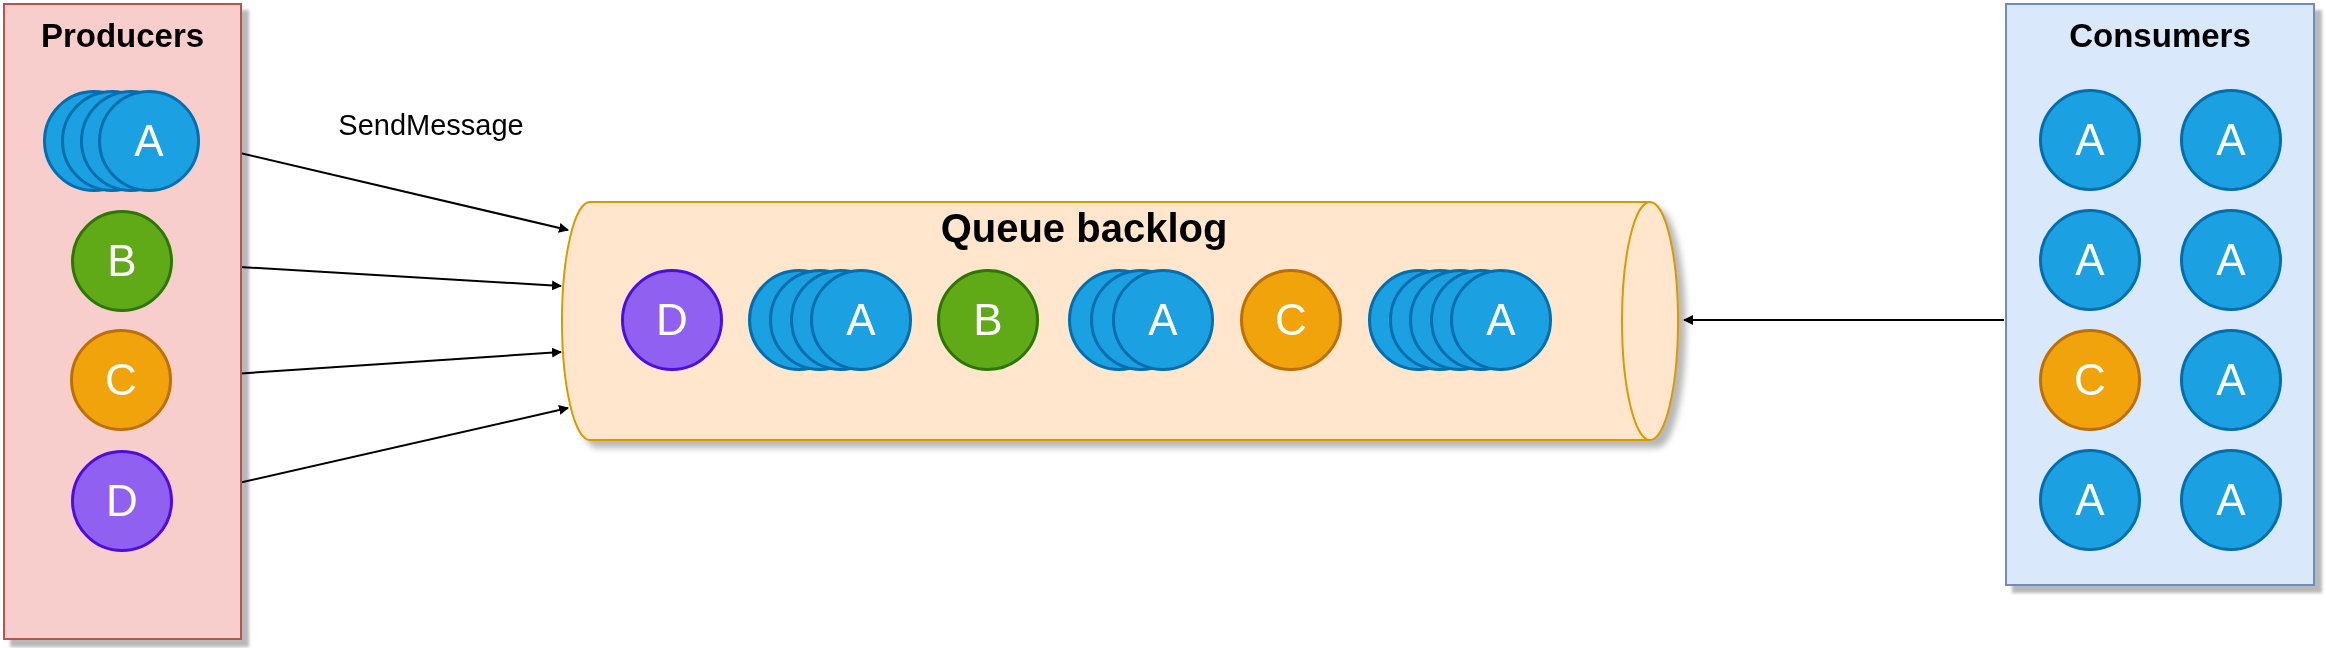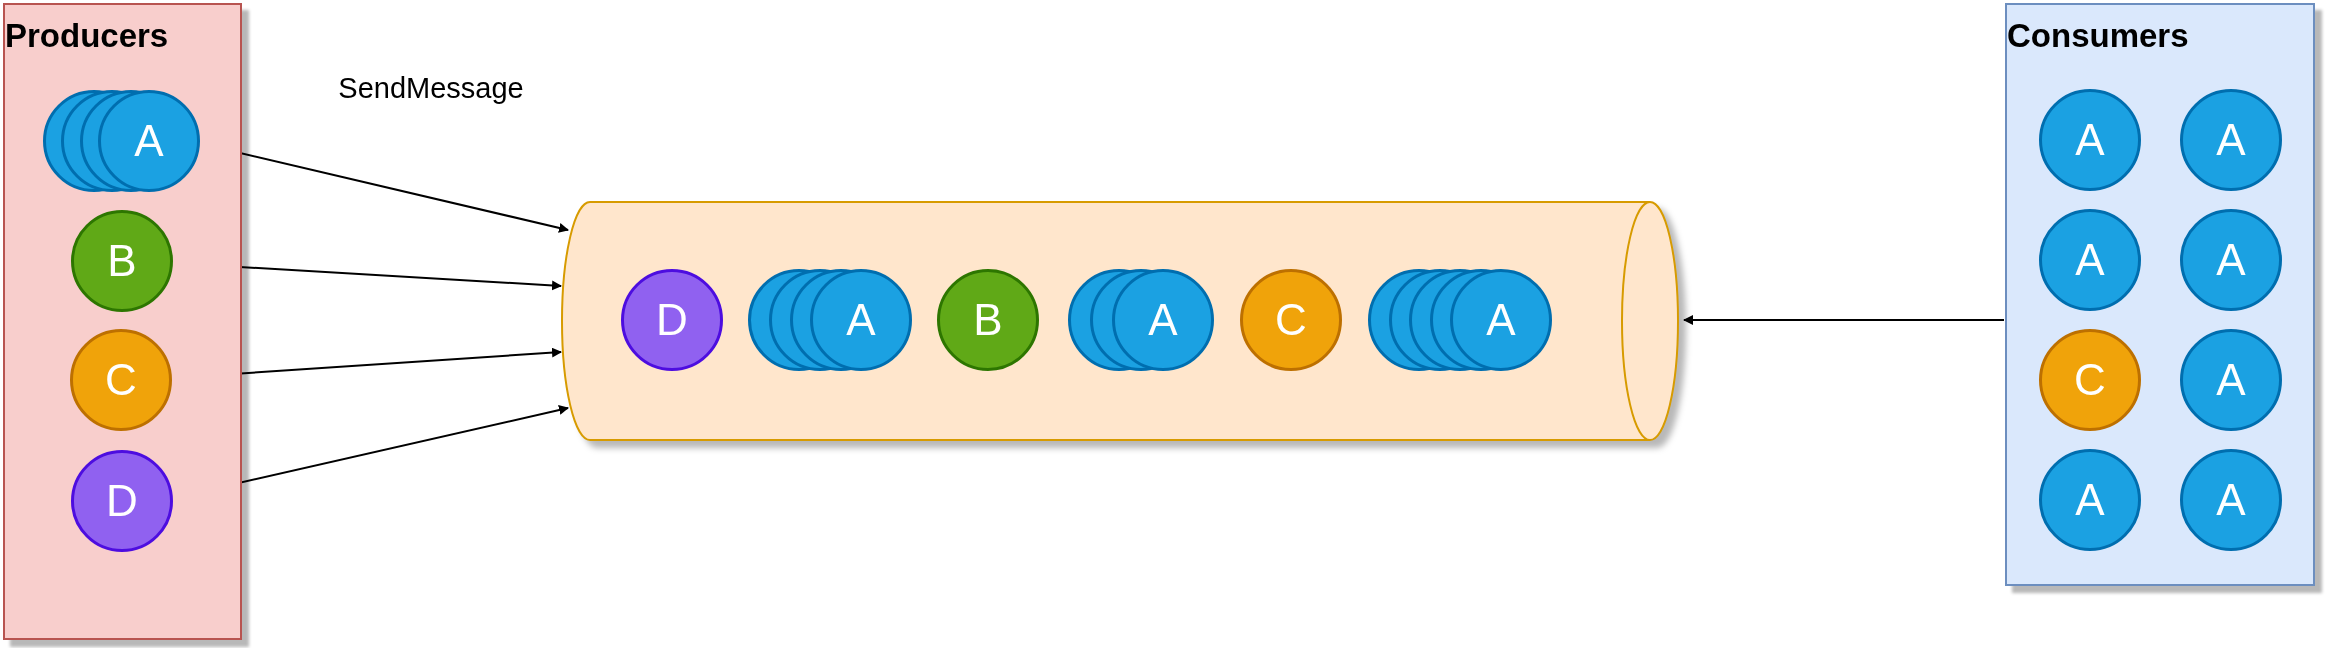--- a/index.html
+++ b/index.html
@@ -1,39 +1,39 @@
 <!DOCTYPE html>
 <html><head>
 <meta charset="utf-8">
 <style>
   html,body{margin:0;padding:0;background:#ffffff;}
   .canvas{
     position:relative;width:2326px;height:648px;overflow:hidden;
     font-family:"Liberation Sans", sans-serif;background:#ffffff;
   }
   svg.layer{position:absolute;left:0;top:0;width:2326px;height:648px;}
-  .box{position:absolute;box-sizing:border-box;border:2px solid;text-align:left;}
+  .box{position:absolute;box-sizing:border-box;border:2px solid;text-align:center;}
   .box.producers{
     left:3px;top:3px;width:239px;height:637px;
     background:var(--producers_box-fill,#F8CECC);border-color:var(--producers_box-stroke,#B85450);
     box-shadow:7px 7px 3px rgba(0,0,0,0.28);
   }
   .box.consumers{
     left:2005px;top:3px;width:310px;height:583px;
     background:var(--consumers_box-fill,#DAE8FC);border-color:var(--consumers_box-stroke,#6C8EBF);
     box-shadow:7px 7px 3px rgba(0,0,0,0.28);
   }
   .box-title{margin-top:12px;font-size:33px;font-weight:bold;color:#000;}
   .queue-title{
     position:absolute;left:1084px;top:206px;transform:translateX(-50%);
     font-size:40px;line-height:44px;font-weight:bold;color:#000;white-space:nowrap;
   }
   .edge-label{
     position:absolute;transform:translateX(-50%);text-align:center;
-    font-size:29px;line-height:38px;color:#000;white-space:nowrap;
+    font-size:29px;line-height:38px;color:#000;white-space:nowrap;margin-top:37px;
   }
   .edge-label.send{left:431px;top:69px;}
   .edge-label.receive{left:1832px;top:272px;}
   .circle{
     position:absolute;box-sizing:border-box;width:102px;height:102px;border-radius:50%;
     border:3px solid;display:flex;align-items:center;justify-content:center;
     font-size:44px;color:#ffffff;
   }
   .blue  {background:var(--blue-fill,#1BA1E2);  border-color:var(--blue-stroke,#006EAF);}
   .green {background:var(--green-fill,#60A917); border-color:var(--green-stroke,#2D7600);}
@@ -72,20 +72,21 @@
   </div>
 
   <div class="circle blue" style="left:43px;top:90px;"></div>
   <div class="circle blue" style="left:61px;top:90px;"></div>
   <div class="circle blue" style="left:80px;top:90px;"></div>
   <div class="circle blue" style="left:98px;top:90px;">A</div>
   <div class="circle green" style="left:71px;top:210px;">B</div>
   <div class="circle orange" style="left:70px;top:329px;">C</div>
   <div class="circle purple" style="left:71px;top:450px;">D</div>
 
+  <div class="queue-title">Queue backlog</div>
 
   <div class="circle purple" style="left:621px;top:269px;">D</div>
 
   <div class="circle blue" style="left:748px;top:269px;"></div>
   <div class="circle blue" style="left:769px;top:269px;"></div>
   <div class="circle blue" style="left:790px;top:269px;"></div>
   <div class="circle blue" style="left:810px;top:269px;">A</div>
 
   <div class="circle green" style="left:937px;top:269px;">B</div>
 

